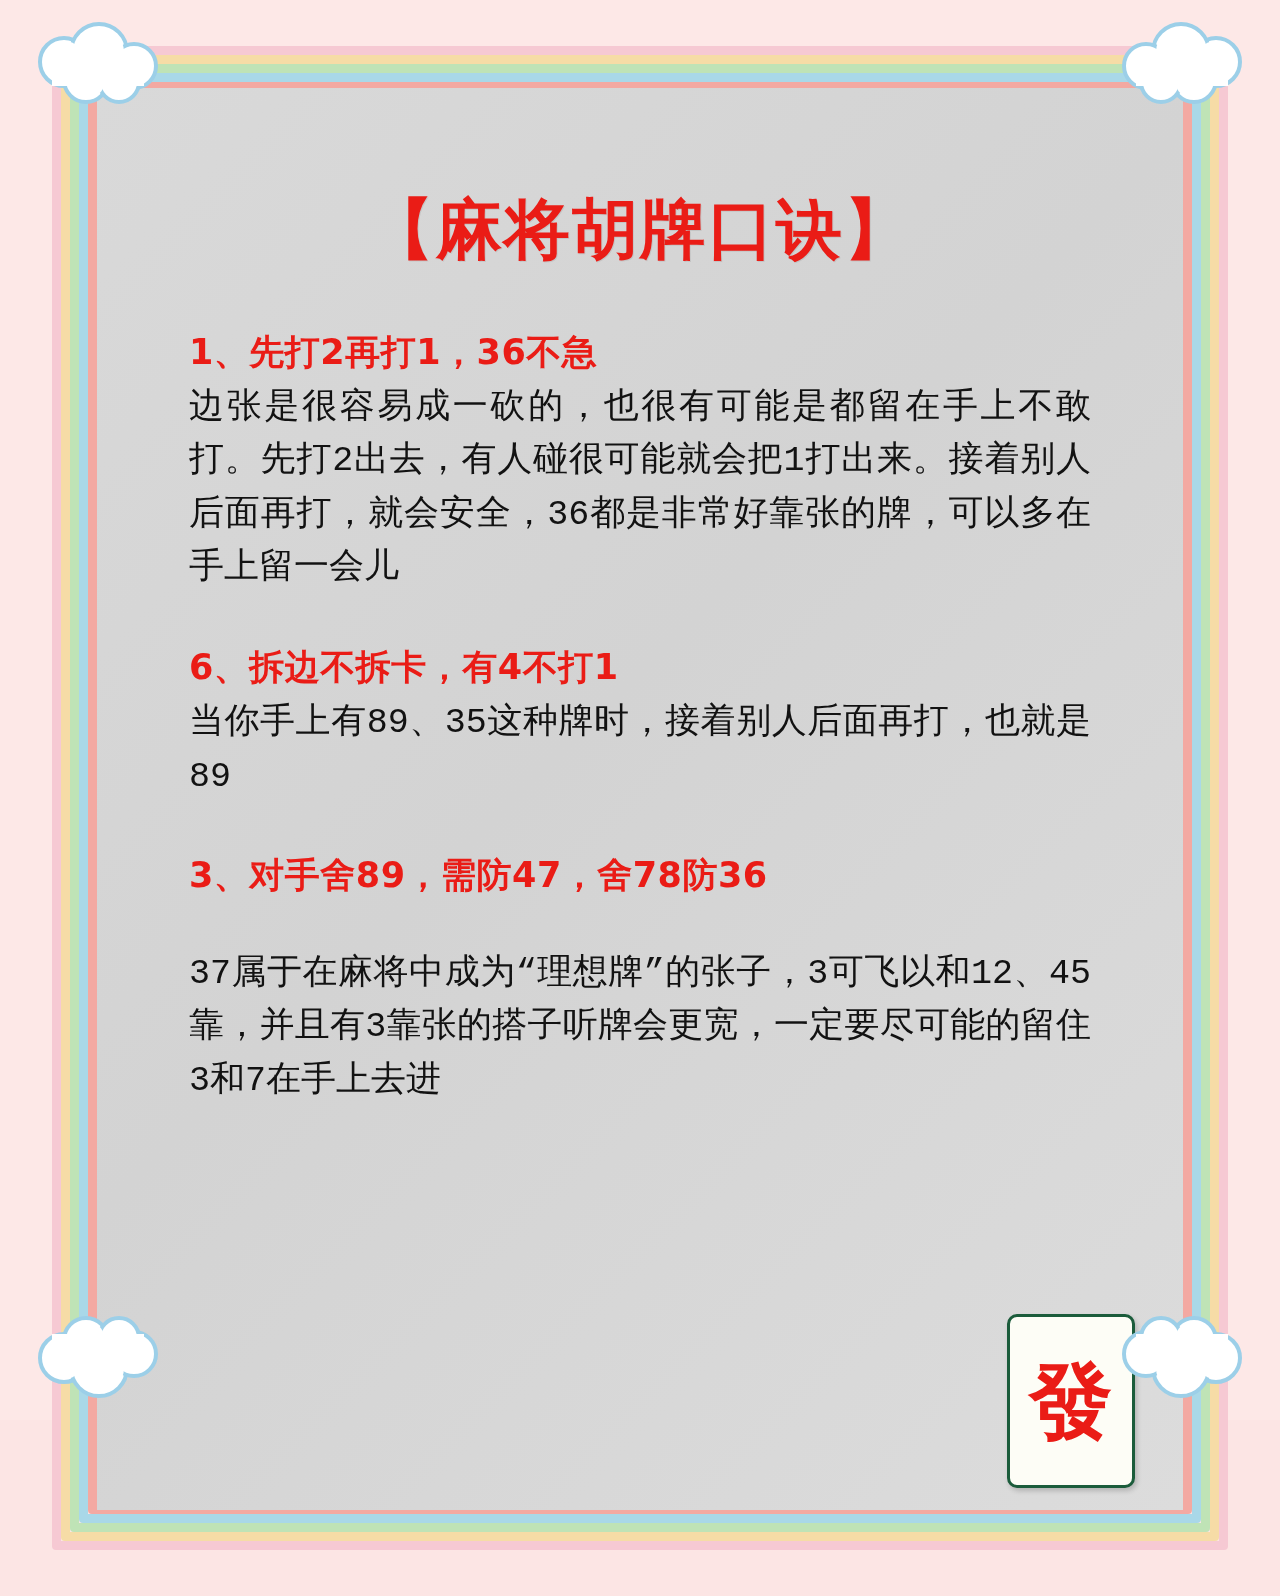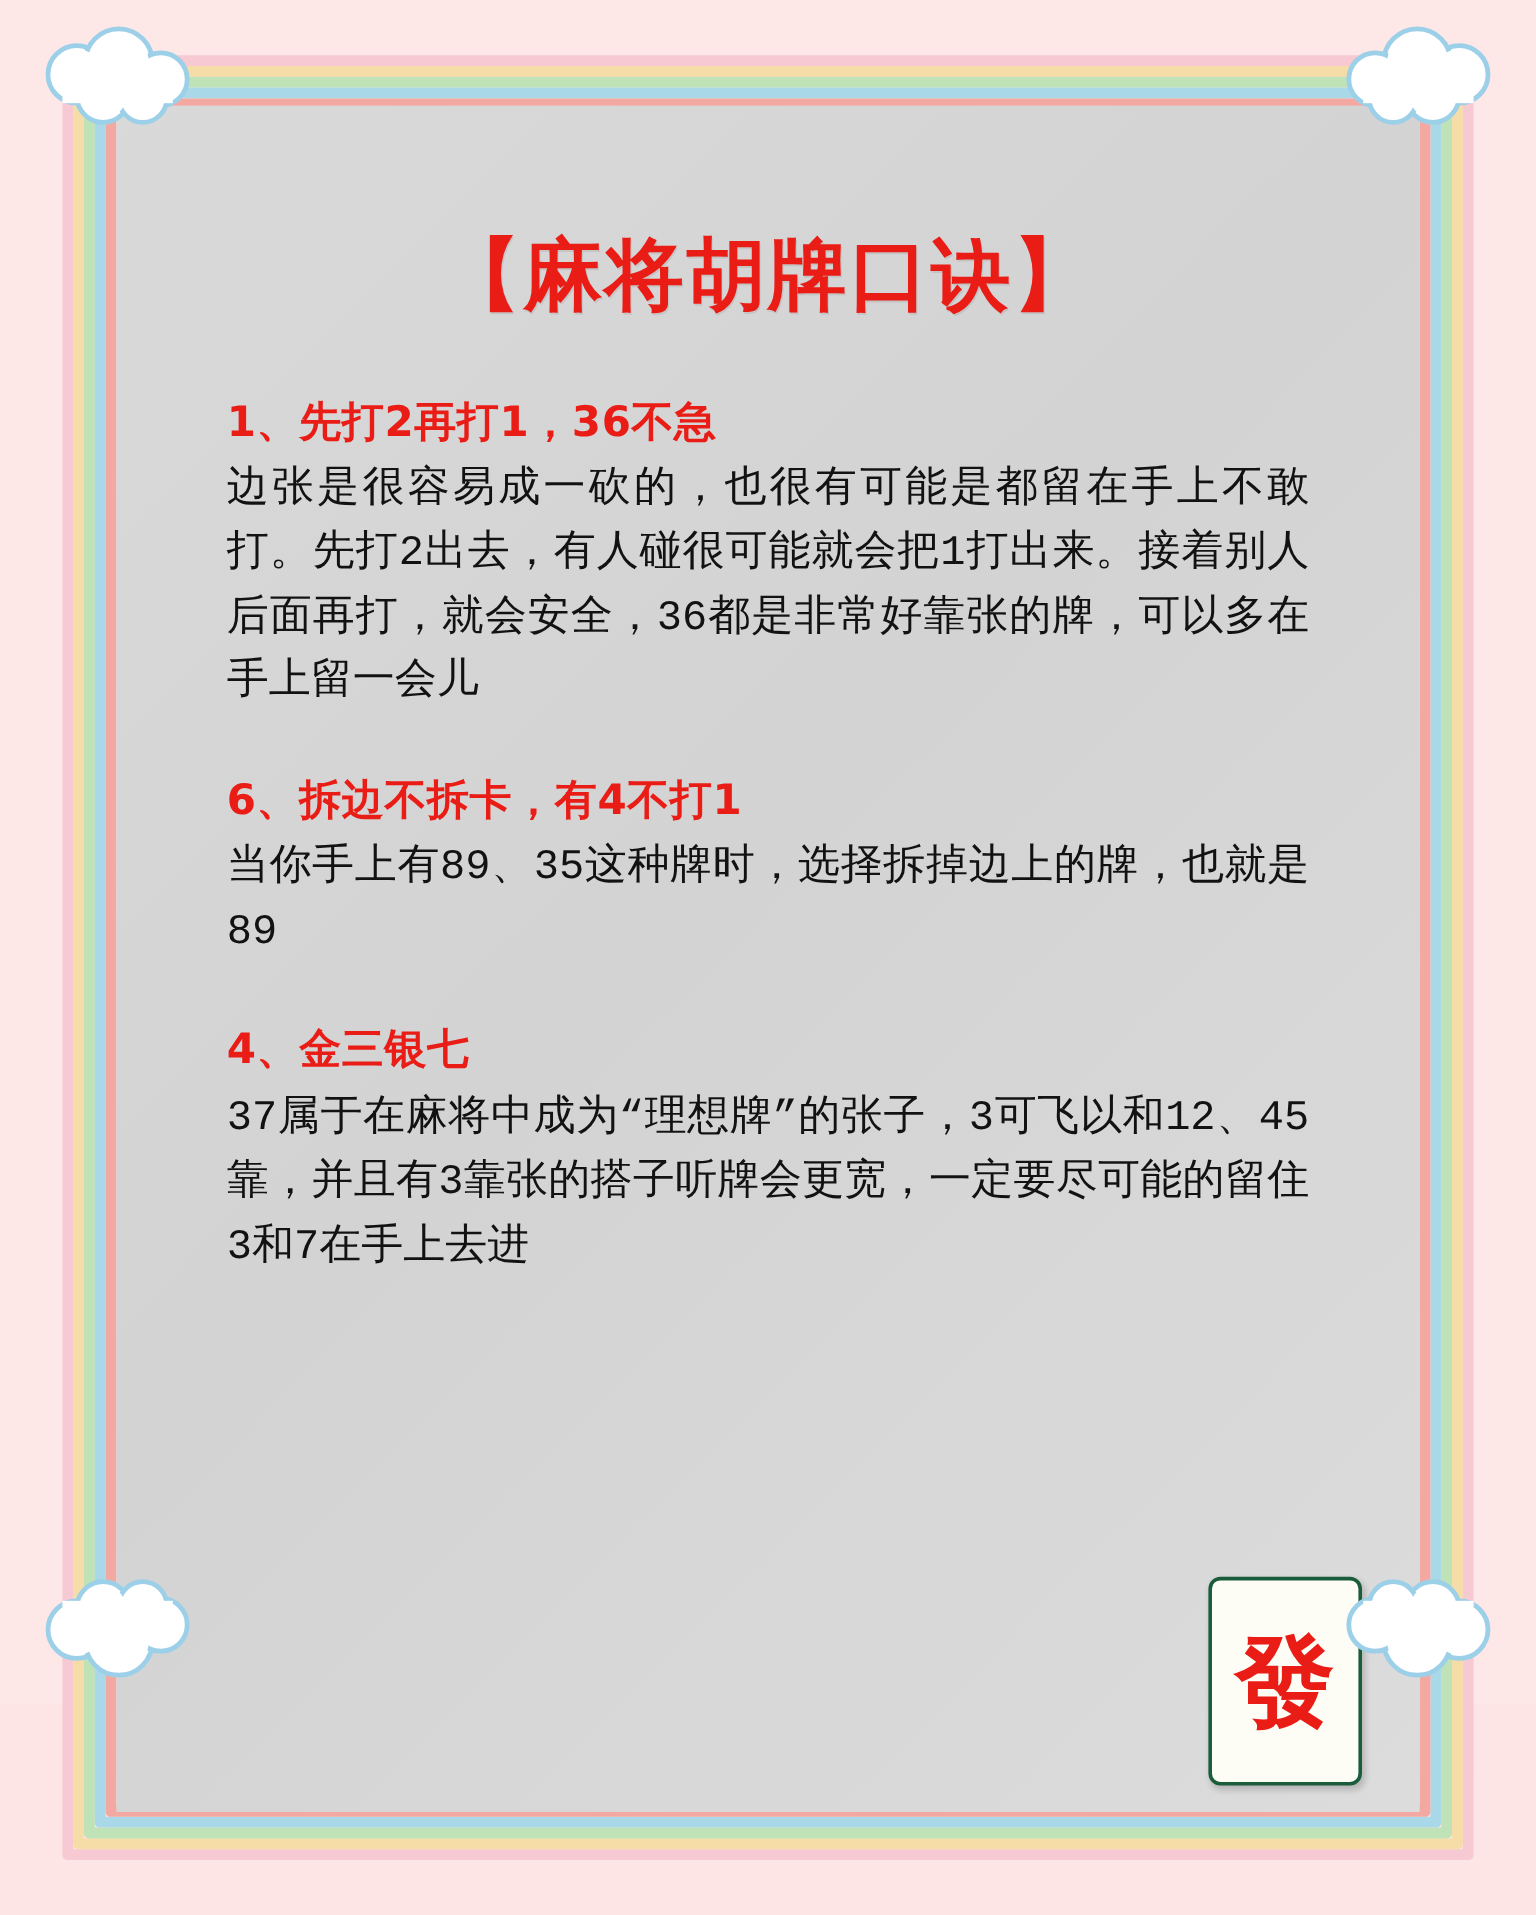--- a/index.html
+++ b/index.html
@@ -162,28 +162,28 @@
 
     <div class="content">
 
       <div class="section">
         <div class="sec-head">1、先打2再打1，36不急</div>
         <div class="sec-body">边张是很容易成一砍的，也很有可能是都留在手上不敢打。先打2出去，有人碰很可能就会把1打出来。接着别人后面再打，就会安全，36都是非常好靠张的牌，可以多在手上留一会儿</div>
       </div>
 
       <div class="section">
         <div class="sec-head">6、拆边不拆卡，有4不打1</div>
-        <div class="sec-body">当你手上有89、35这种牌时，选择拆掉边上的牌，也就是89</div>
-      </div>
-
-      <div class="section">
-      </div>
-
-      <div class="section">
-        <div class="sec-head">4、金三银七</div>
+        <div class="sec-body">当你手上有89、35这种牌时，接着别人后面再打，也就是89</div>
+      </div>
+
+      <div class="section">
+        <div class="sec-head">3、对手舍89，需防47，舍78防36</div>
+      </div>
+
+      <div class="section">
         <div class="sec-body">37属于在麻将中成为“理想牌”的张子，3可飞以和12、45靠，并且有3靠张的搭子听牌会更宽，一定要尽可能的留住3和7在手上去进</div>
       </div>
 
     </div>
 
     <div class="tile">
       <span class="tile-char">發</span>
     </div>
 
   </div>

